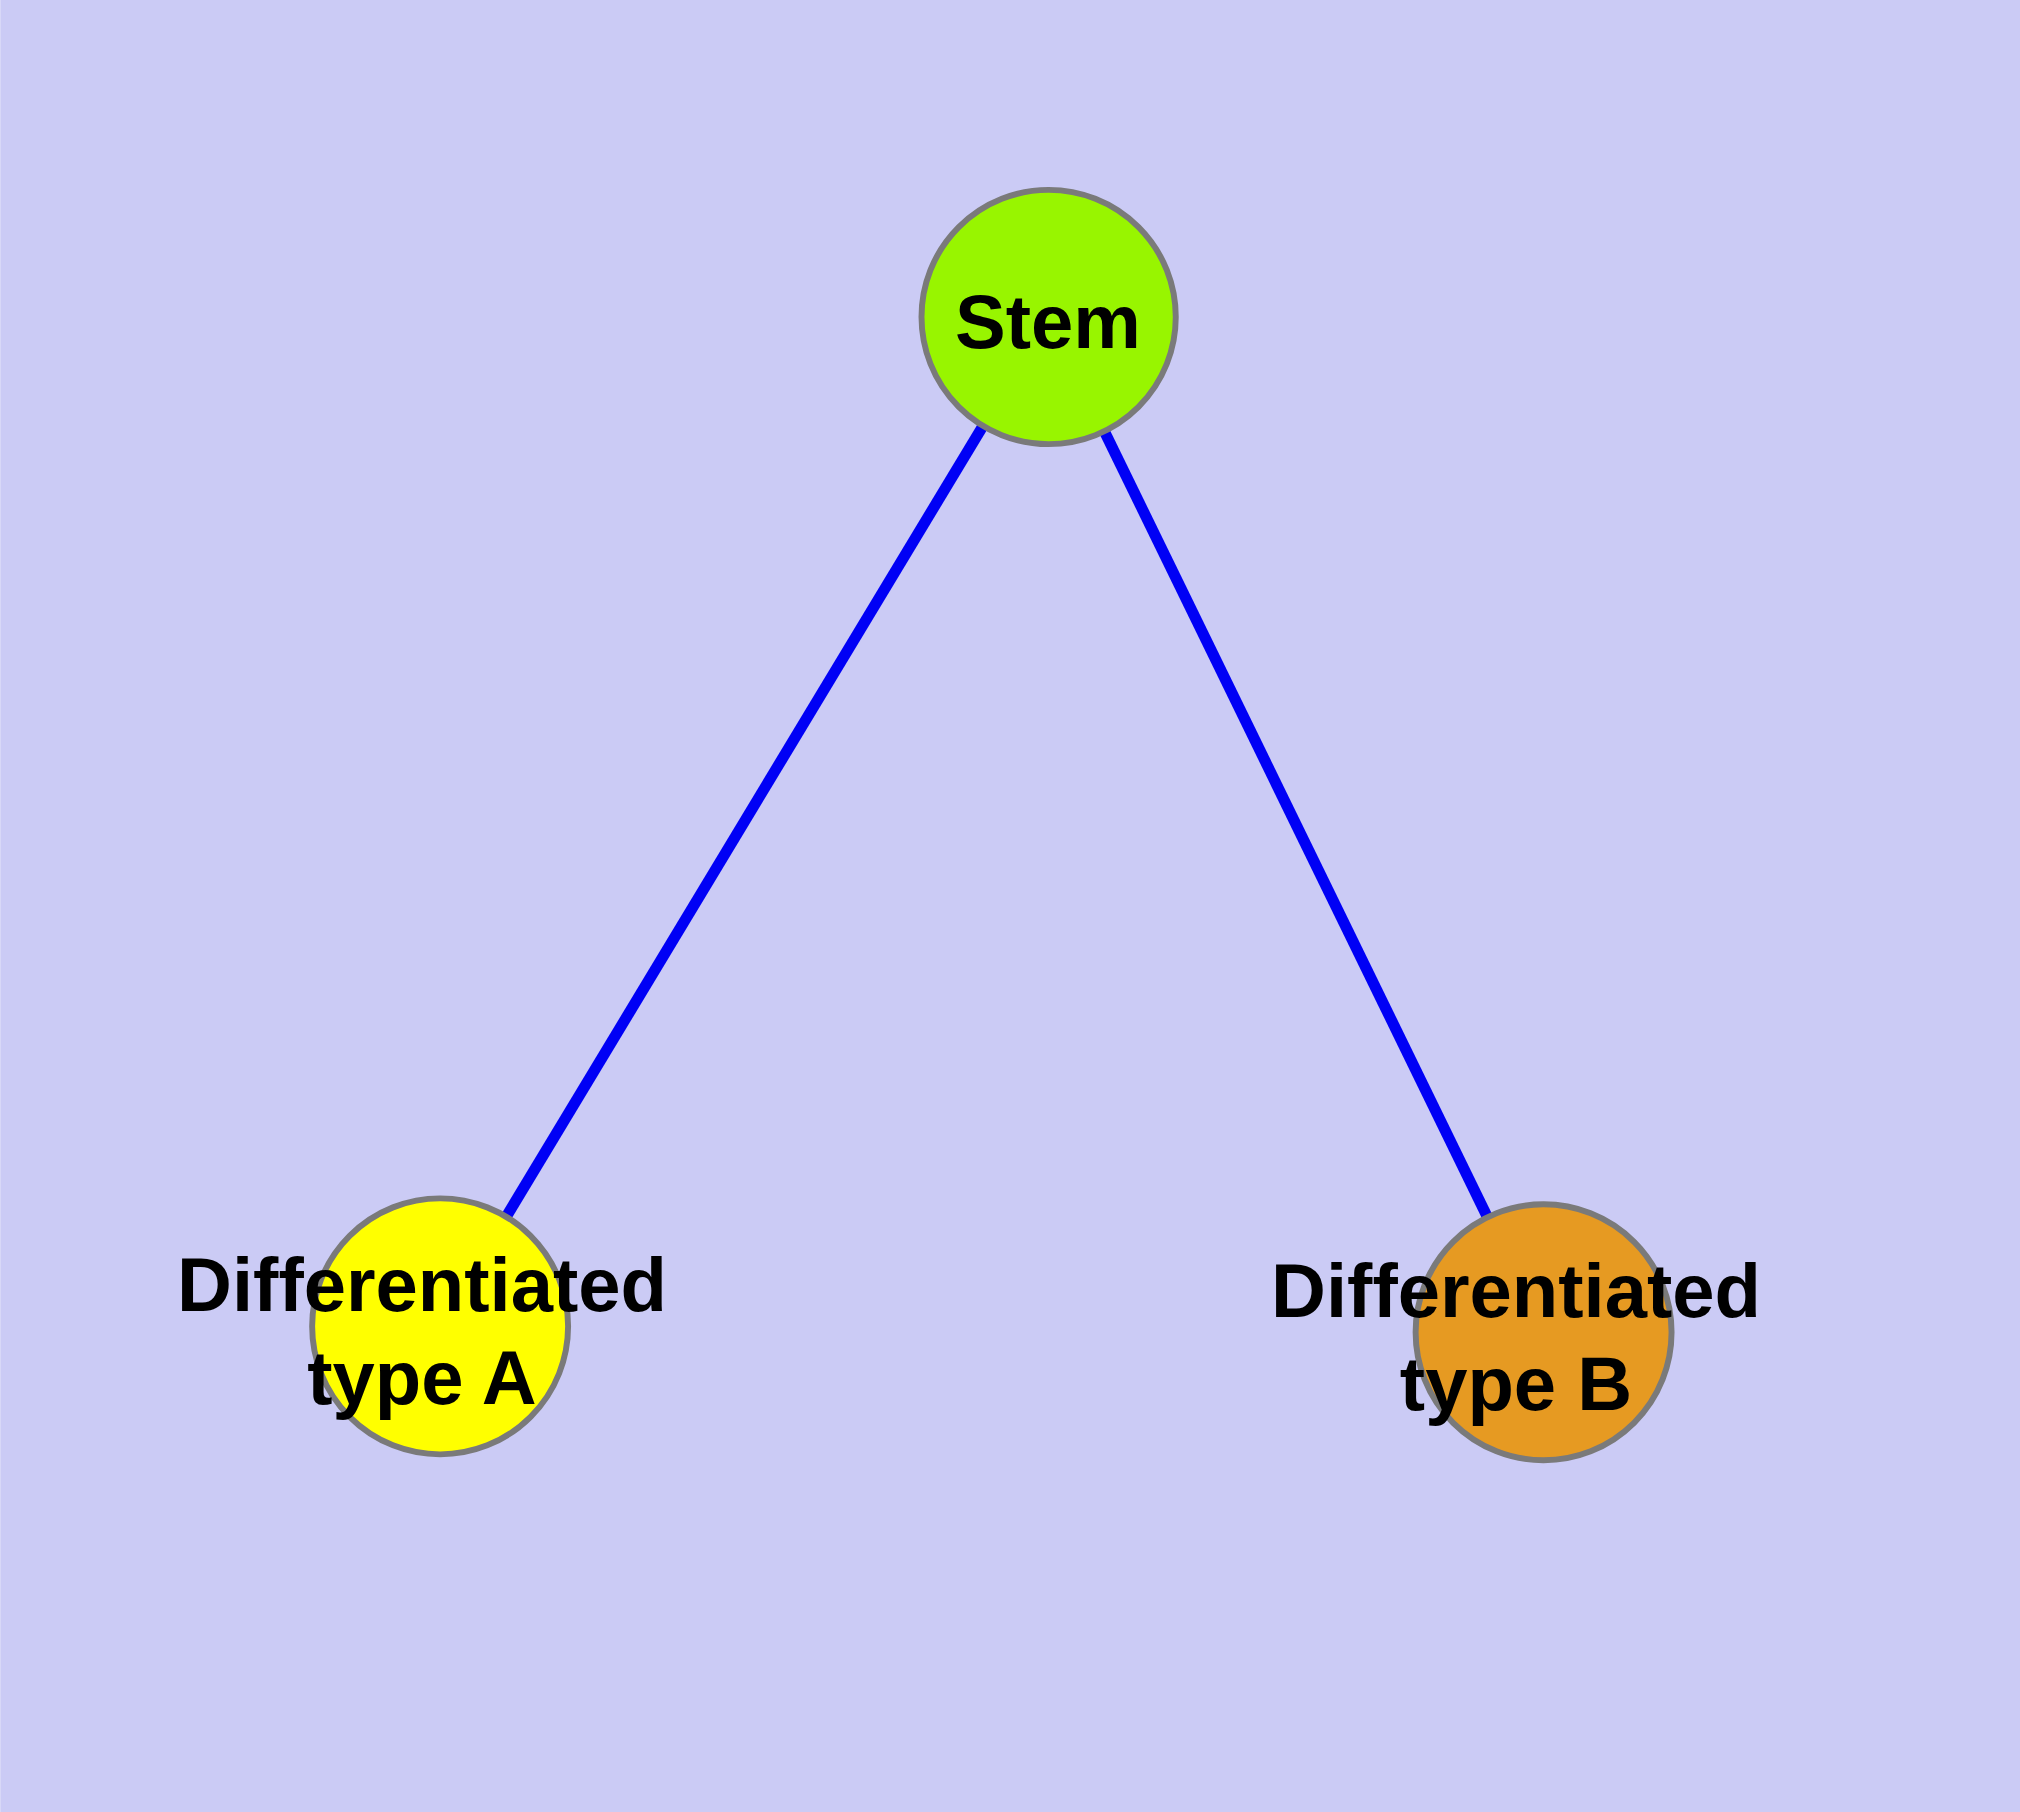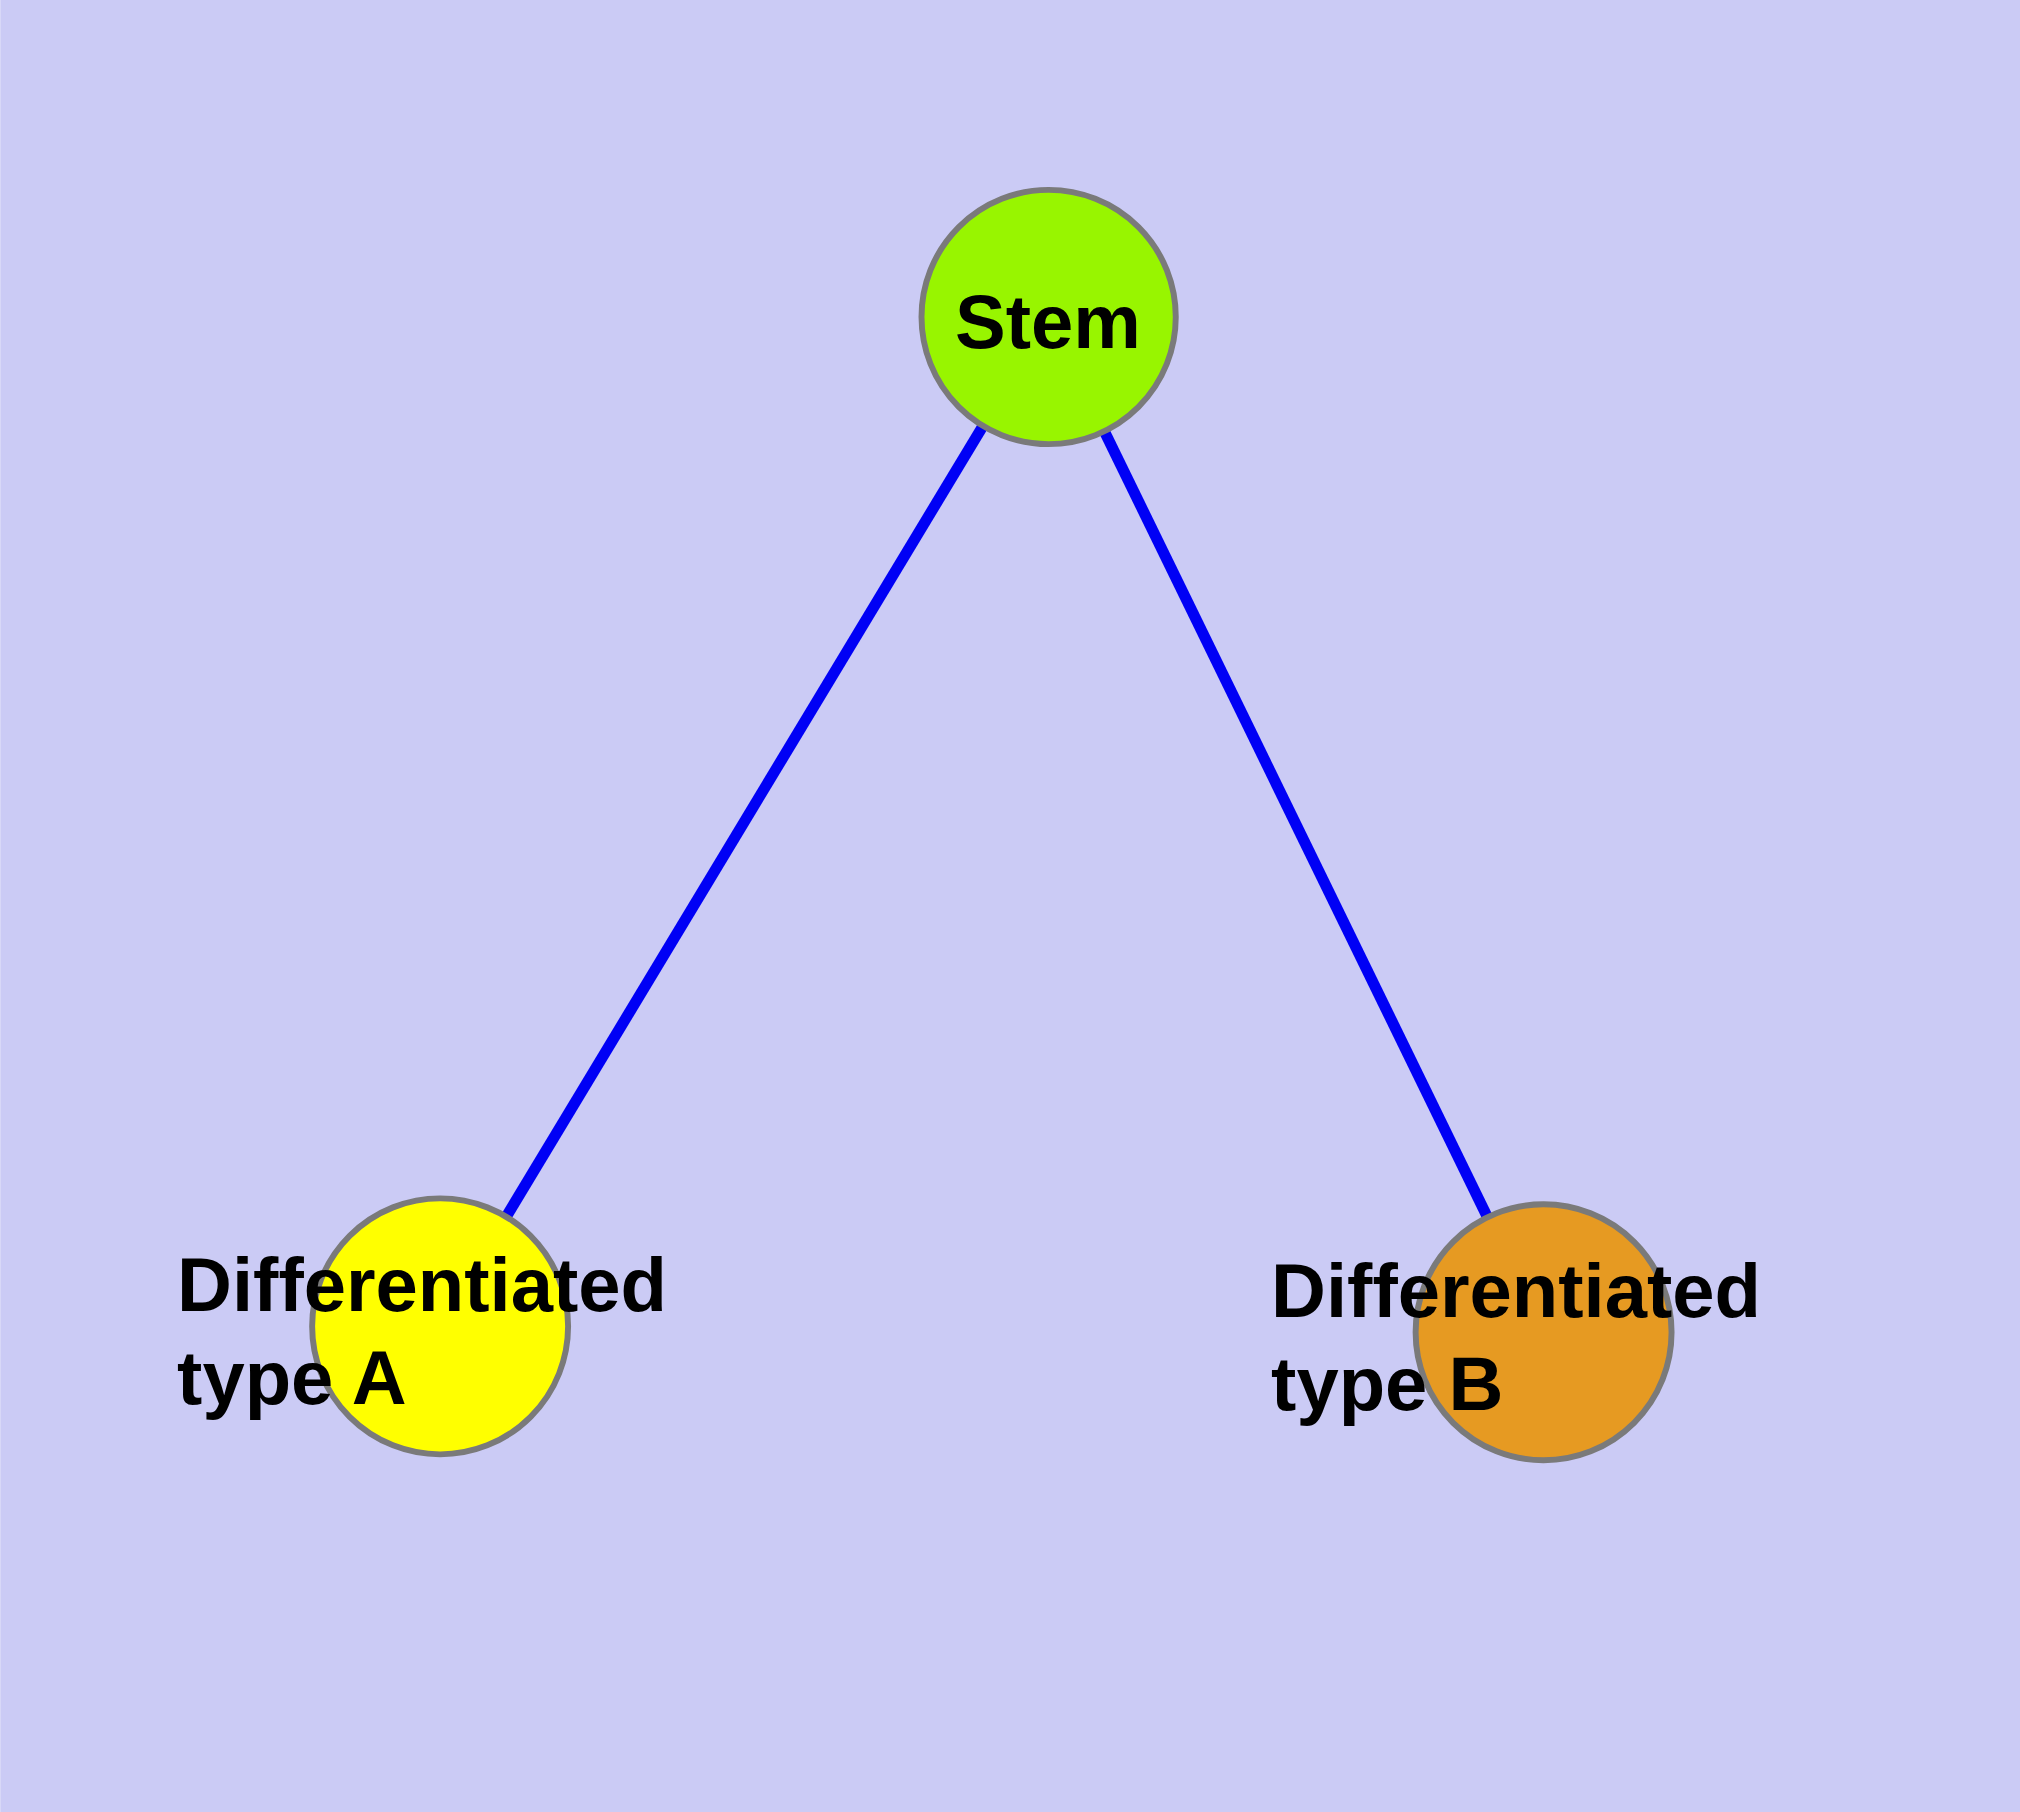--- a/index.html
+++ b/index.html
@@ -19,20 +19,21 @@
     top: 0;
     display: block;
   }
   .node-label {
     position: absolute;
     transform: translate(-50%, -50%);
     font-weight: 700;
     font-size: 76px;
     line-height: 93px;
     color: #000000;
+    text-align: center;
     white-space: pre-line;
     pointer-events: none;
   }
 </style>
 </head>
 <body>
 
 <div class="canvas">
 
   <svg width="2021" height="1812" viewBox="0 0 2384 2138">

